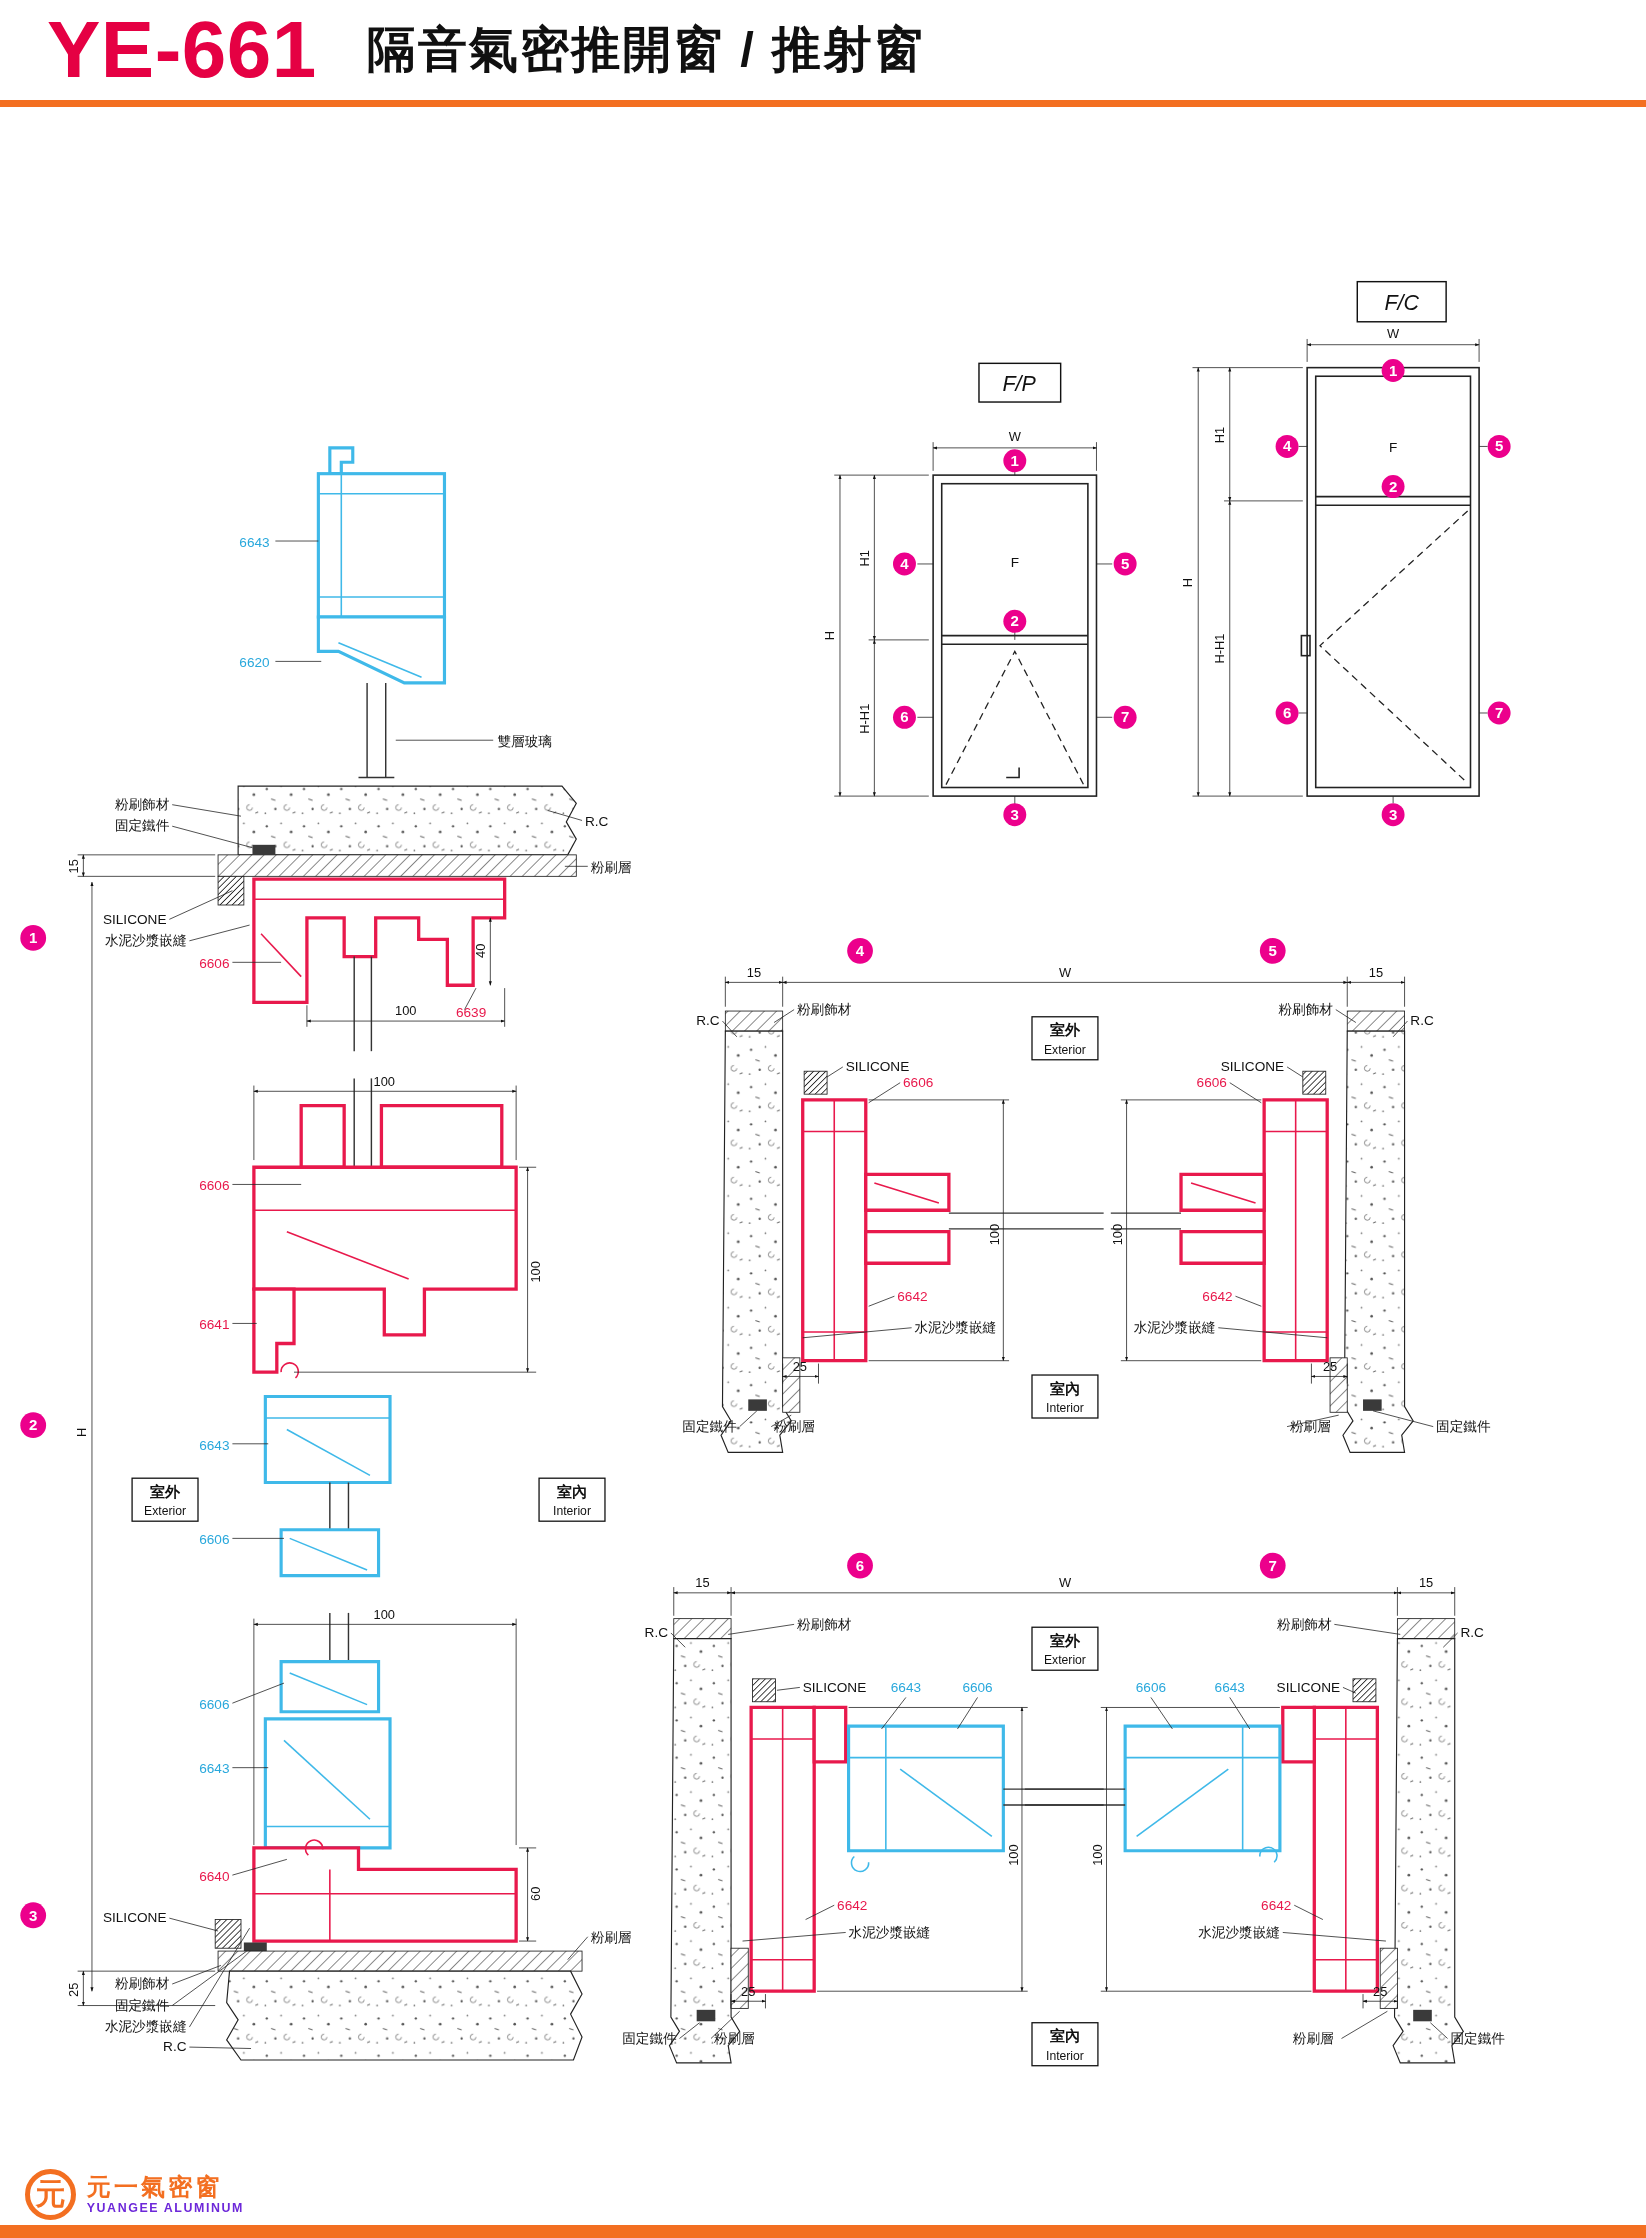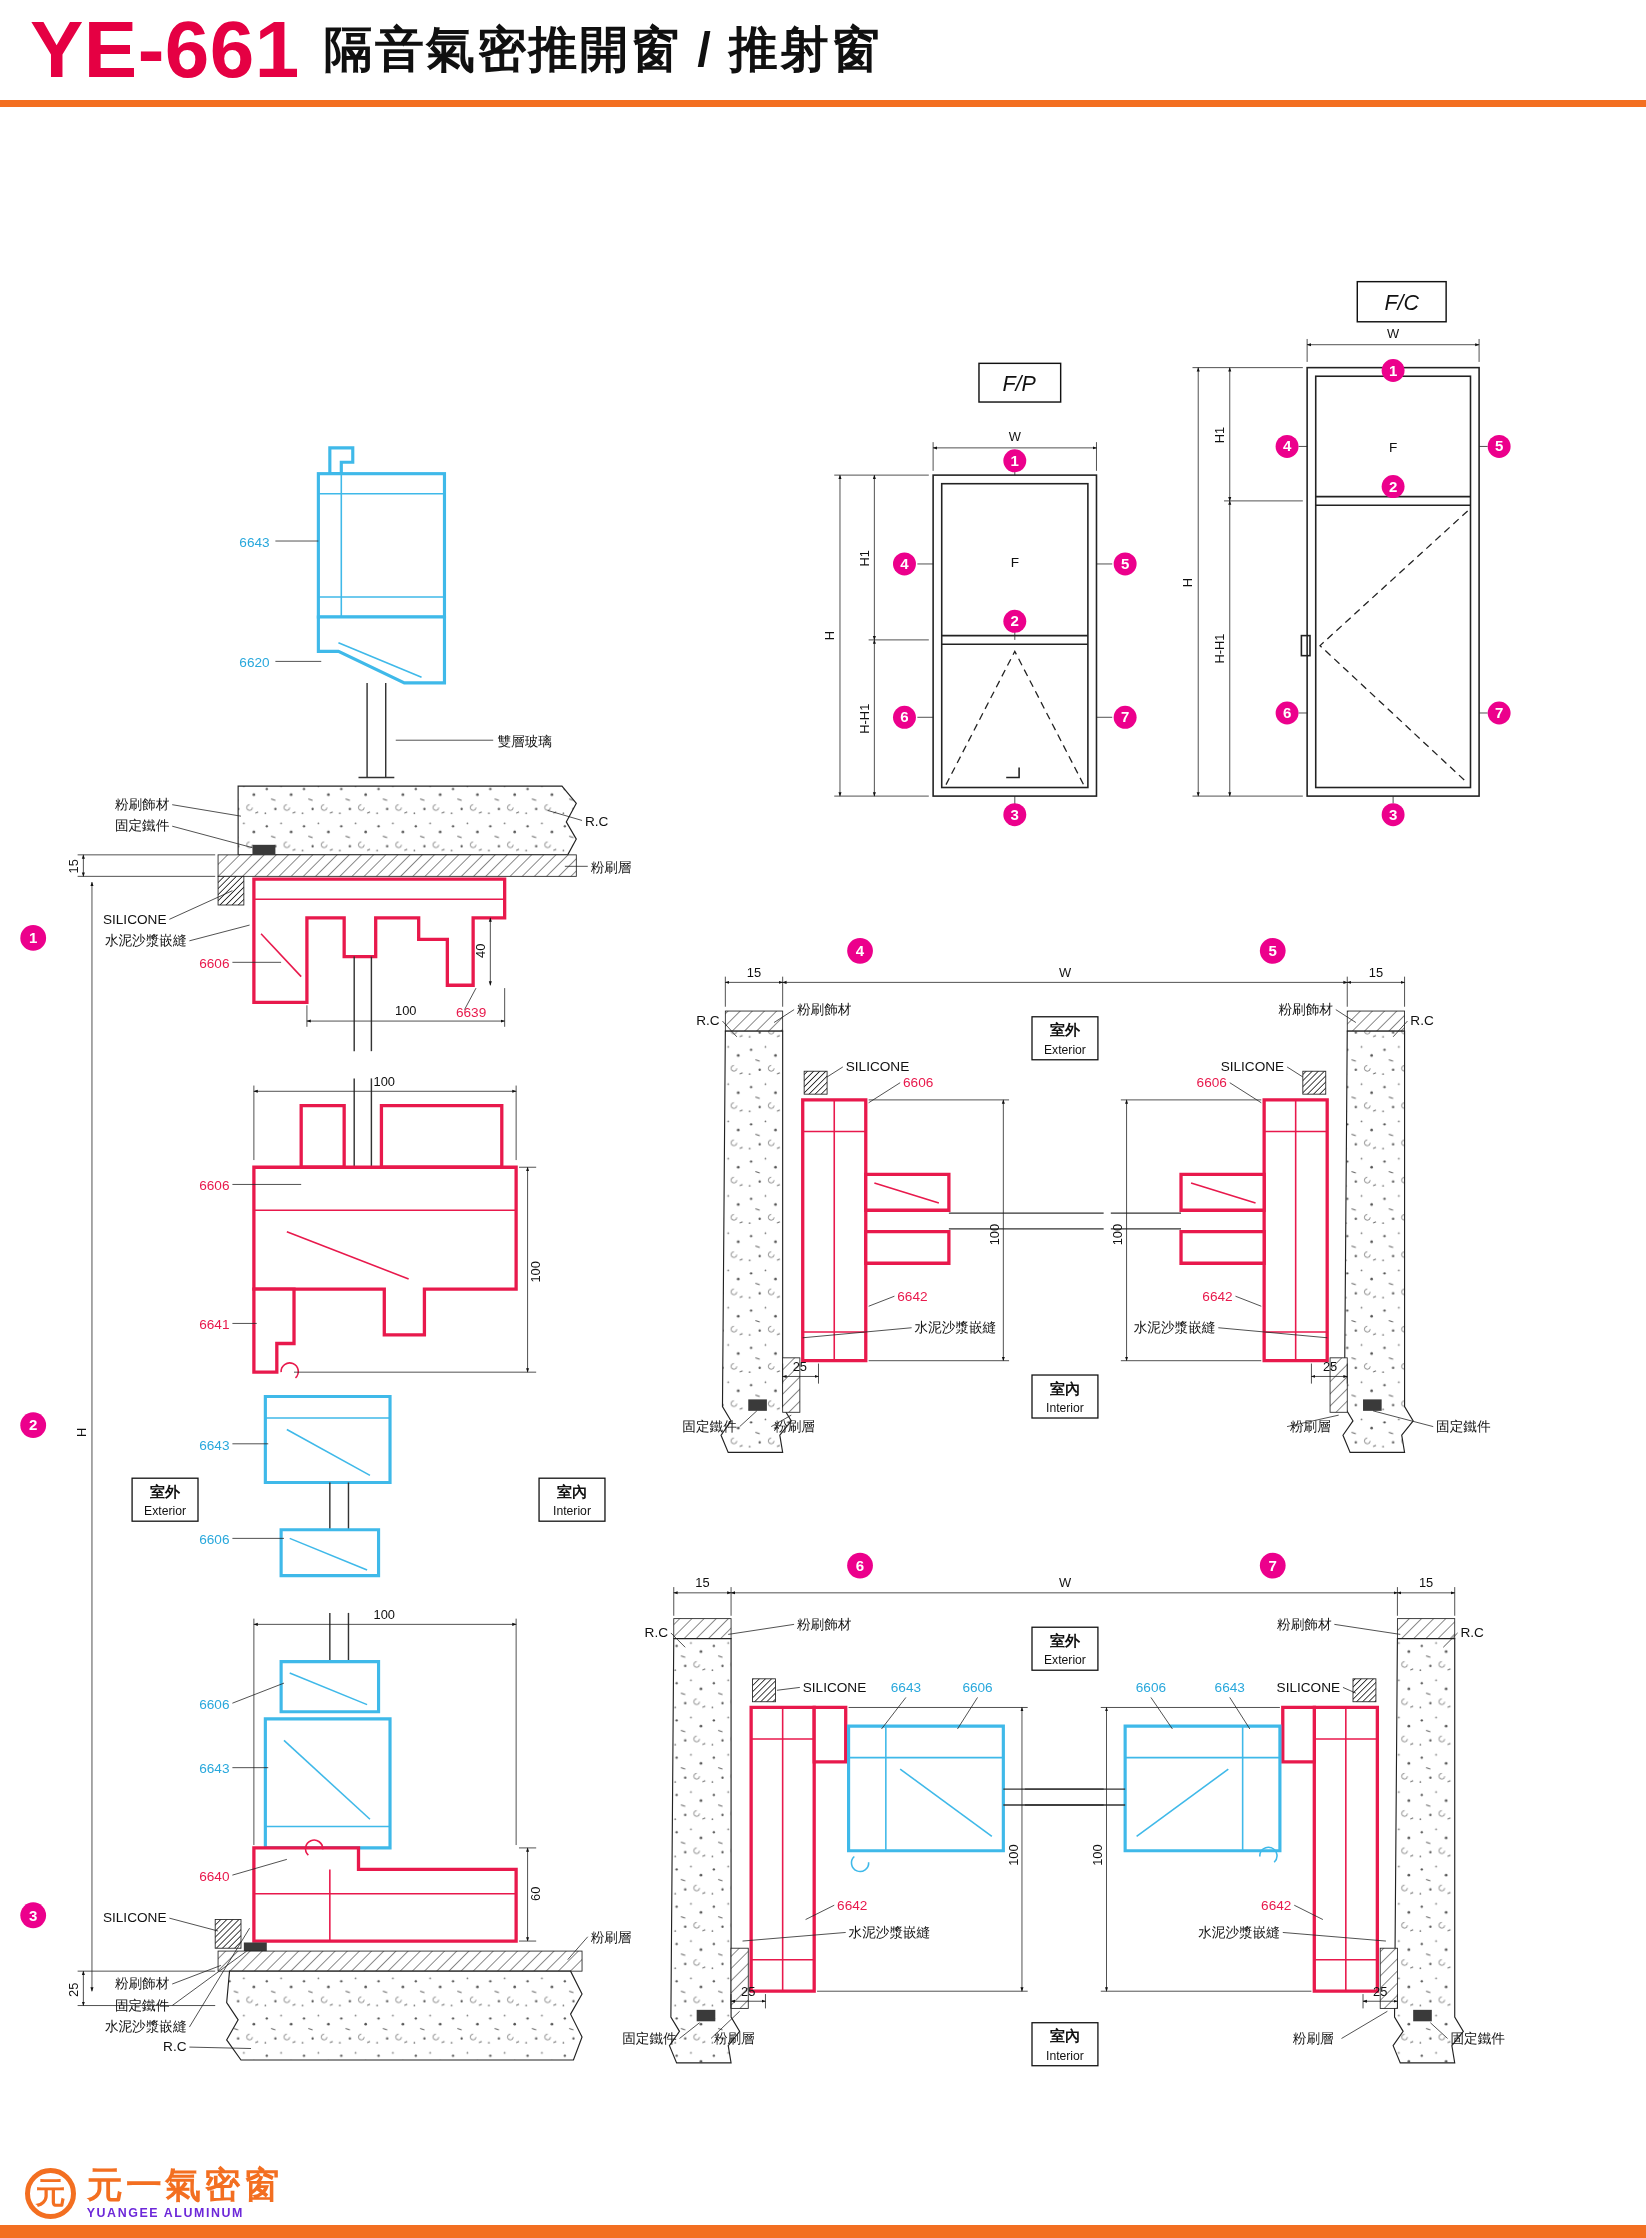--- a/index.html
+++ b/index.html
@@ -1,30 +1,30 @@
 <!DOCTYPE html>
 <html style="font-size:8.6px"><head>
 <meta charset="utf-8">
 <style>
   html,body{margin:0;padding:0;}
   body{
     width:1647px;height:2239px;position:relative;background:#ffffff;
     font-family:"Liberation Sans",sans-serif;overflow:hidden;
   }
   
-  .header{position:absolute;top:0;left:0;right:0;height:100px;display:flex;align-items:center;gap:24px;padding-left:30px;}
+  .header{position:absolute;top:0;left:0;right:0;height:100px;display:flex;align-items:center;gap:50px;padding-left:47px;}
   .model{font-size:80px;font-weight:bold;color:#E50043;letter-spacing:0.5px;}
   .title{font-size:49px;font-weight:bold;color:#101010;letter-spacing:2.1px;}
   .header-rule{position:absolute;top:100px;left:0;width:100%;height:7px;background:#F36F21;}
   
   .footer{position:absolute;left:0;right:0;bottom:0;height:83px;}
   .brand{position:absolute;left:25px;bottom:19.3px;display:flex;align-items:center;gap:10.7px;}
   .logo-mark{width:51px;height:51px;border:5.4px solid #F36F21;border-radius:50%;color:#F36F21;
     font-size:30px;font-weight:bold;display:flex;align-items:center;justify-content:center;box-sizing:border-box;}
-  .brand-zh{font-size:36px;font-weight:bold;color:#F36F21;letter-spacing:3.2px;line-height:1.05;}
+  .brand-zh{font-size:24px;font-weight:bold;color:#F36F21;letter-spacing:3.2px;line-height:1.05;}
   .brand-en{font-size:12.4px;color:#6d28d9;letter-spacing:1.6px;margin-top:1.6px;font-weight:bold;}
   .footer-bar{position:absolute;left:0;bottom:0;width:100%;height:14.5px;background:#F36F21;}
   
   .drawing{position:absolute;top:114px;left:0;}
   svg text{font-family:"Liberation Sans",sans-serif;}
   .lbl{font-size:9.5px;fill:#111;}
   .lbl-r{font-size:9.5px;fill:#E8194C;}
   .lbl-c{font-size:9.5px;fill:#29A8DC;}
   .dim{font-size:9px;fill:#111;}
   .ttl{font-size:15px;font-style:italic;fill:#111;}

